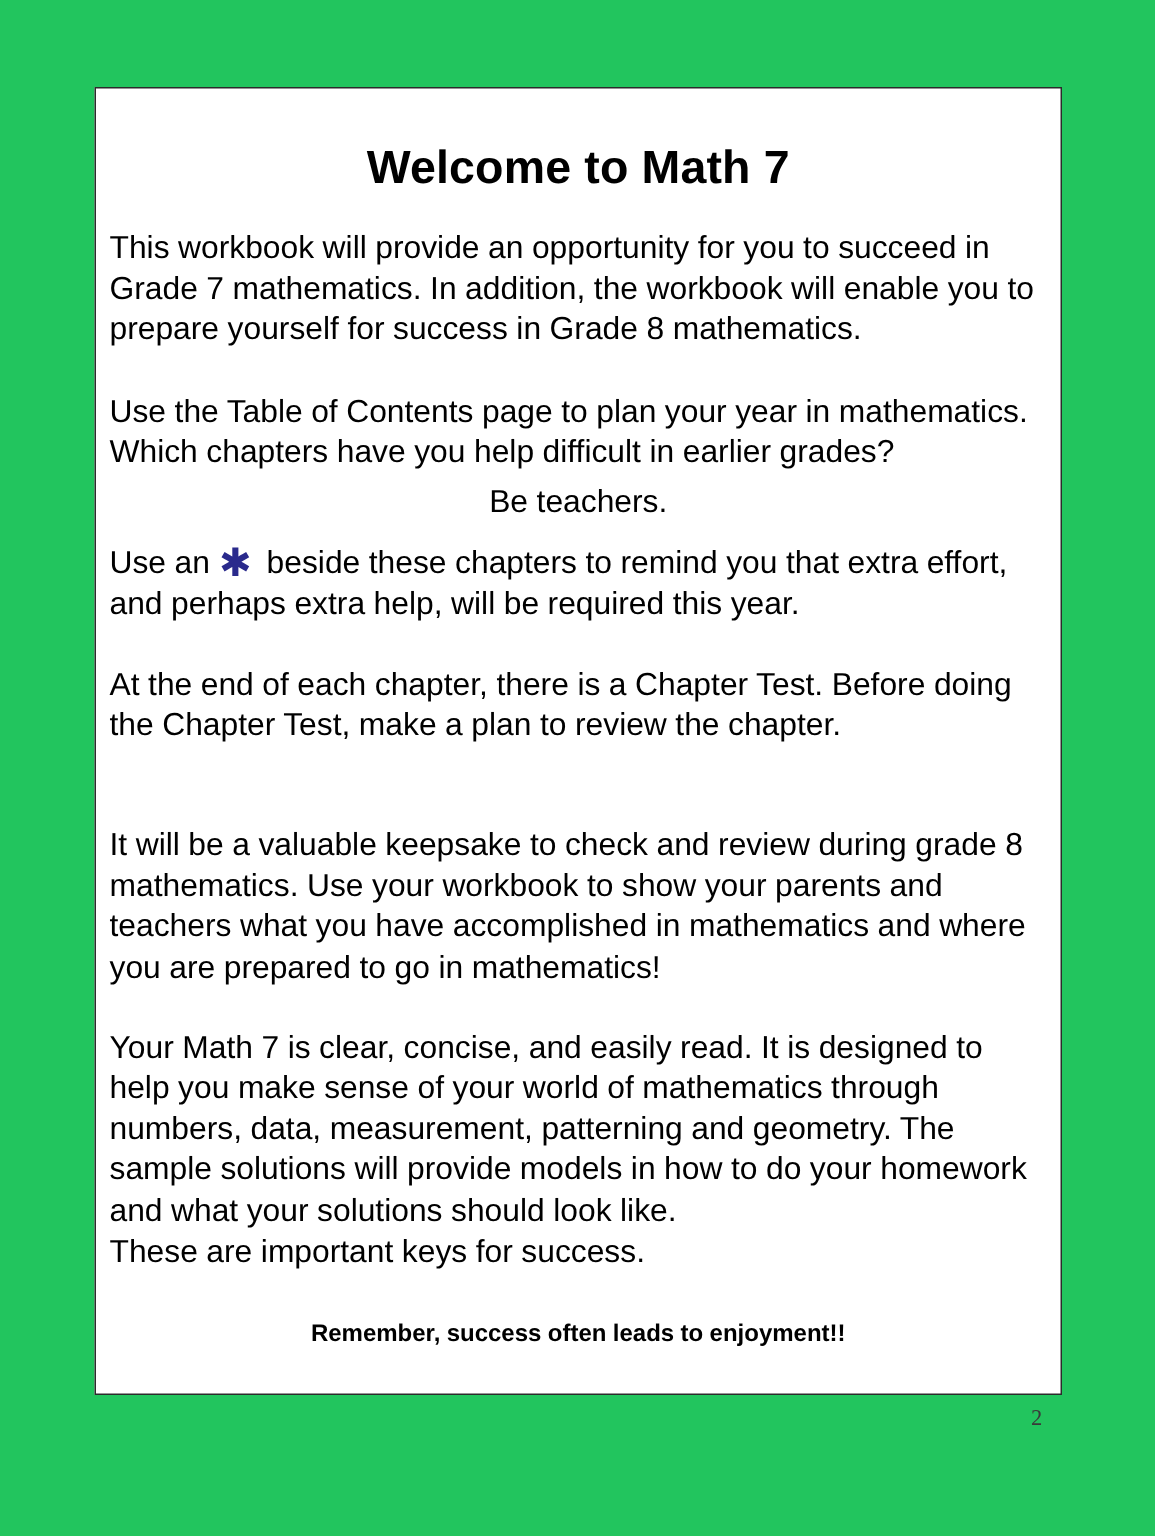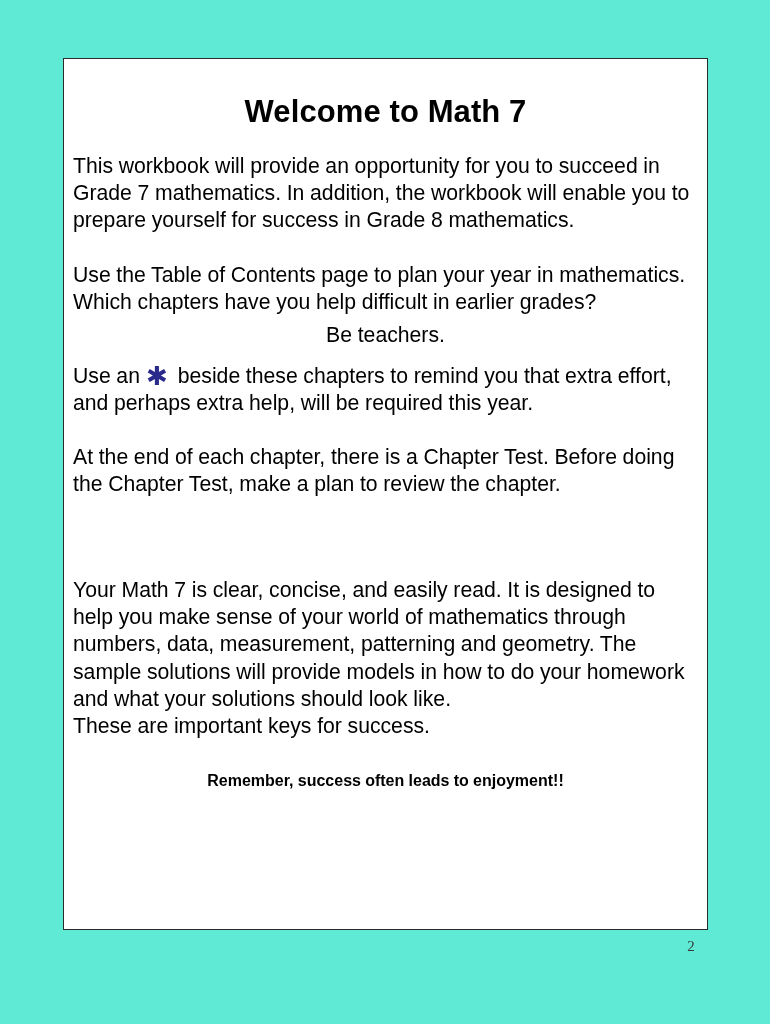--- a/index.html
+++ b/index.html
@@ -17,21 +17,21 @@
     position: relative;
   }
 
   
   #page-sheet {
     position: absolute;
     left: 0;
     top: 0;
     width: 770px;
     height: 1024px;
-    background: #5eead4;
+    background: #22c55e;
   }
 
   
   #content-frame {
     position: absolute;
     left: 63px;
     top: 58px;
     width: 645px;
     height: 872px;
     box-sizing: border-box;
@@ -141,20 +141,21 @@
 
       <div class="sp-5"></div>
 
       <p class="para">At the end of each chapter, there is a Chapter Test.  Before doing the Chapter Test, make a plan to review the chapter.</p>
 
       <div class="sp-6"></div>
 
 
       <div class="sp-7"></div>
 
+      <p class="para">It will be a valuable keepsake to check and review during grade 8 mathematics. Use your workbook to show your parents and teachers what you have accomplished in mathematics and where you are prepared to go in mathematics!</p>
 
       <div class="sp-8"></div>
 
       <p class="para">Your Math 7 is clear, concise, and easily read. It is designed to help you make sense of your world of mathematics through numbers, data, measurement, patterning and geometry. The sample solutions will provide models in how to do your homework and what your solutions should look like.</p>
 
       <p class="para">These are important keys for success.</p>
 
       <div class="sp-9"></div>
 
       <p class="para para-bold">Remember, success often leads to enjoyment!!</p>

